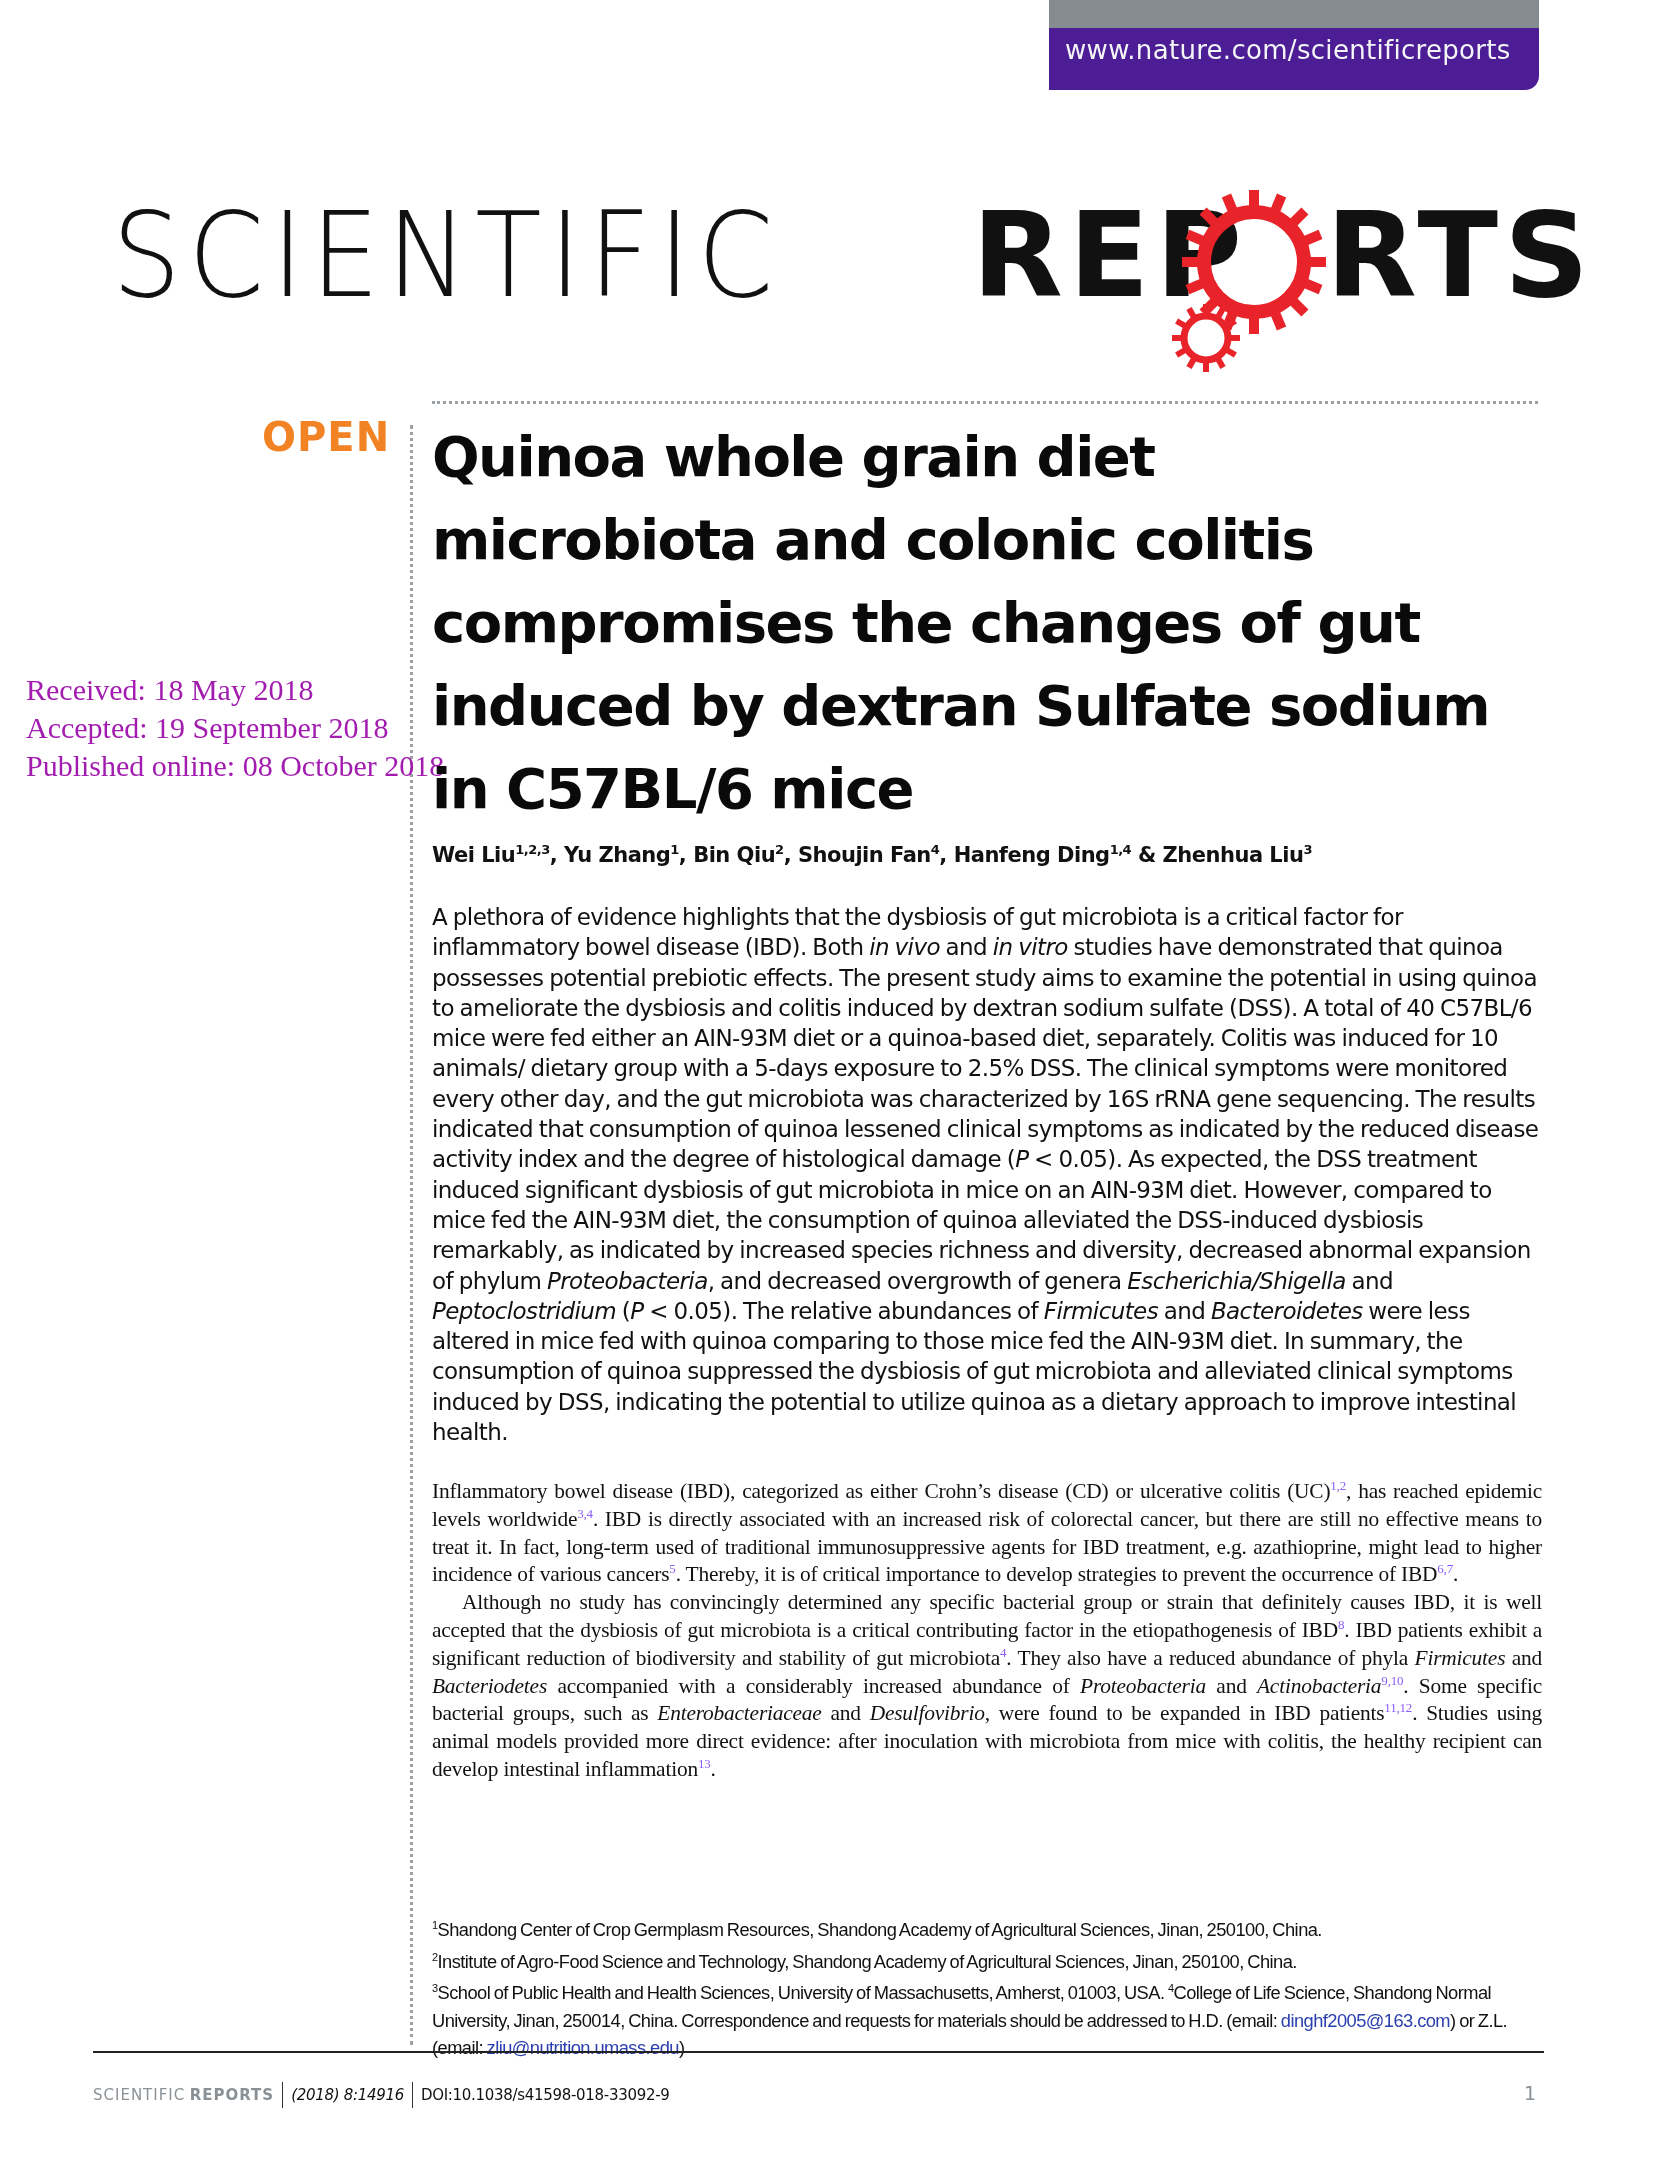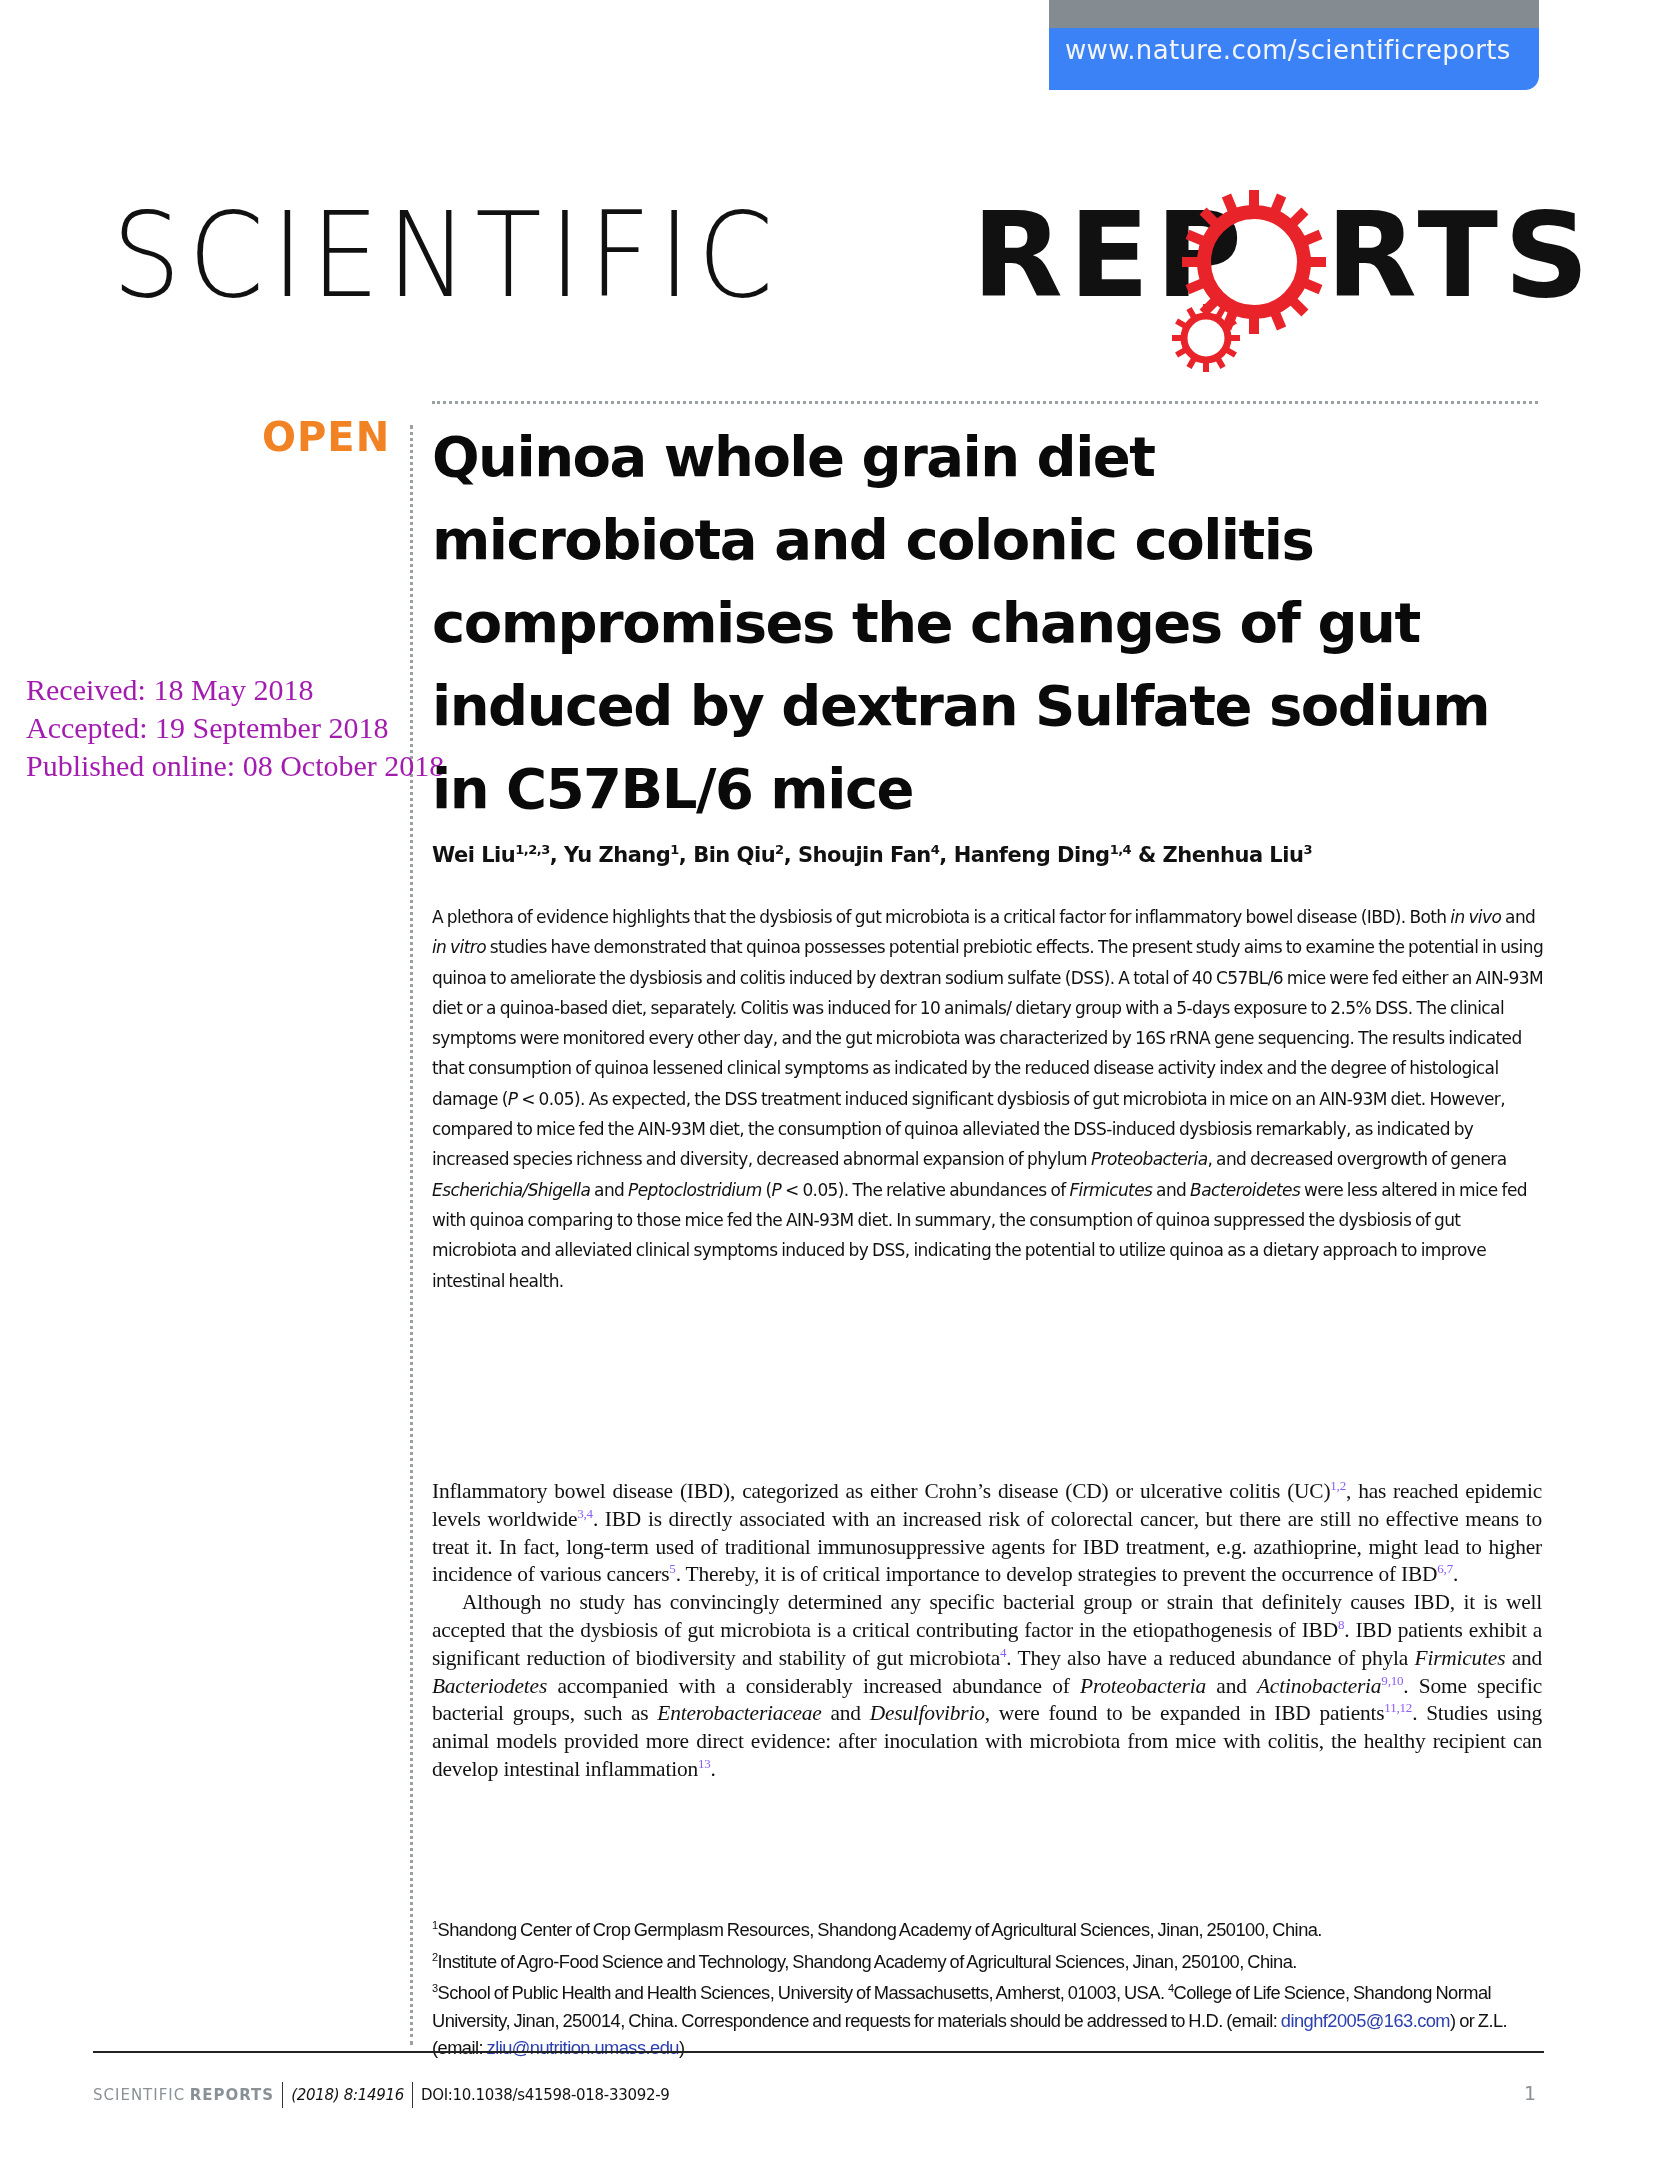--- a/index.html
+++ b/index.html
@@ -1,19 +1,19 @@
 <!DOCTYPE html>
 <html><head>
 <meta charset="utf-8">
 <style>
   html, body { margin: 0; padding: 0; background: #ffffff; }
   body { width: 1654px; height: 2174px; position: relative; overflow: hidden; color: #111; }
   .url-tab {
     position: absolute; left: 1049px; top: 0; width: 490px; height: 90px;
-    background: #3b82f6; border-bottom-right-radius: 14px;
+    background: #4c1d95; border-bottom-right-radius: 14px;
   }
   .url-tab .topbar { position: absolute; left: 0; top: 0; width: 100%; height: 28px; background: #848c91; }
   .url-text {
     position: absolute; left: 16px; top: 35px;
     font-family: "DejaVu Sans", sans-serif; font-size: 26px; color: #f3f5f6; letter-spacing: 0.3px;
   }
   .masthead {
     position: absolute; left: 112px; top: 186px; height: 150px; white-space: nowrap;
   }
   .mast-light {
@@ -47,21 +47,21 @@
     font-family: "DejaVu Sans", sans-serif; font-weight: bold; font-size: 56px; line-height: 83px;
     letter-spacing: -1.5px; color: #0a0a0a;
   }
   .authors {
     position: absolute; left: 432px; top: 842px;
     font-family: "DejaVu Sans", sans-serif; font-weight: bold; font-size: 21px; color: #111; letter-spacing: -0.5px; text-align: center;
   }
   .authors sup { font-size: 13px; font-weight: bold; }
   .abstract {
     position: absolute; left: 432px; top: 902px; width: 1112px;
-    font-family: "DejaVu Sans", sans-serif; font-size: 17px; line-height: 30.3px; color: #111;
+    font-family: "DejaVu Sans", sans-serif; font-size: 23px; line-height: 30.3px; color: #111;
     letter-spacing: -0.6px; word-spacing: -1px;
   }
   .body-text {
     position: absolute; left: 432px; top: 1478px; width: 1110px;
     font-family: "Liberation Serif", serif; font-size: 21.4px; line-height: 27.8px; color: #111;
     text-align: justify; letter-spacing: -0.2px;
   }
   .body-text p { margin: 0; }
   .body-text p.indent { text-indent: 30px; }
   .ref { color: #8b5cf6; font-size: 13px; vertical-align: super; line-height: 0; }

